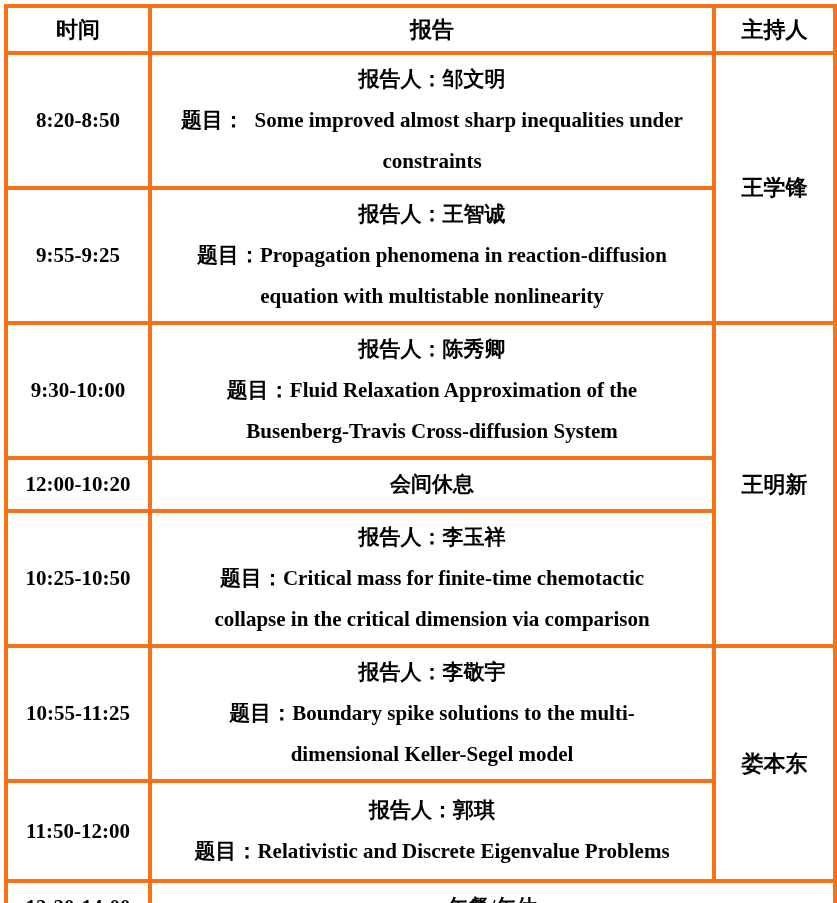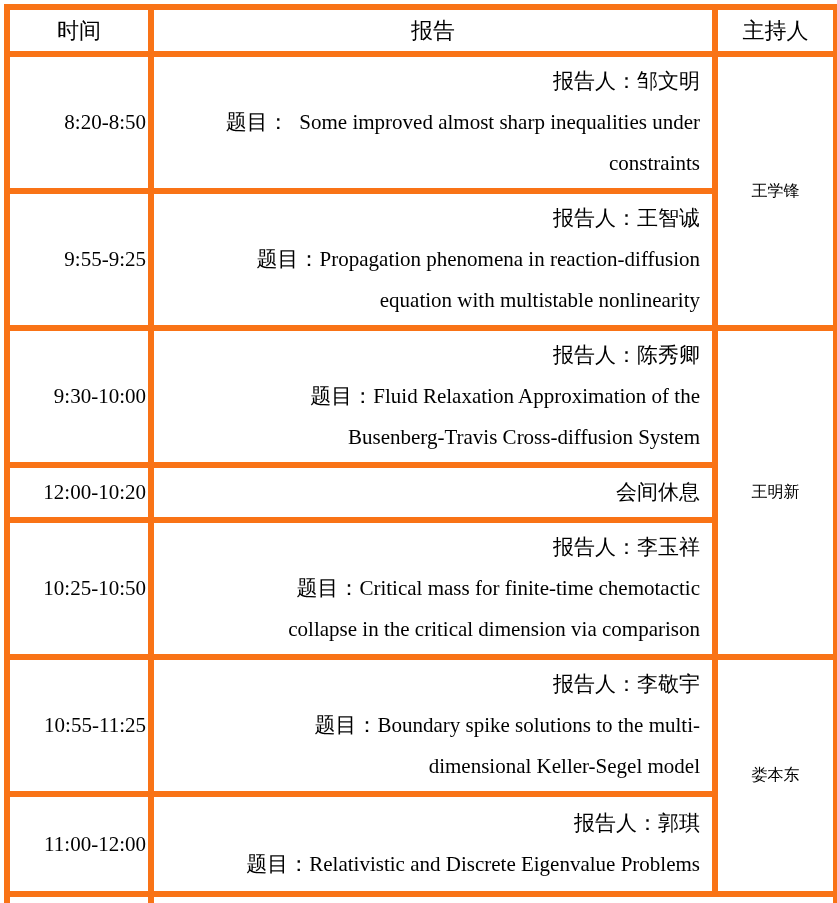--- a/index.html
+++ b/index.html
@@ -19,45 +19,45 @@
   table.schedule {
     border-collapse: collapse;
     width: 829px;
     table-layout: fixed;
     border: 3px solid #000000;
   }
   .schedule col.c-time  { width: 144px; }
   .schedule col.c-talk  { width: 564px; }
   .schedule col.c-chair { width: 121px; }
   .schedule th, .schedule td {
-    border: 6px solid #f97316;
-    font-weight: normal;
+    border: 4px solid #f97316;
+    font-weight: bold;
     font-size: 21px;
     box-sizing: border-box;
     overflow: hidden;
   }
   .schedule th {
     height: 47px;
     text-align: center;
     vertical-align: middle;
     font-size: 22px;
   }
   td.time-cell {
-    text-align: right;
+    text-align: center;
     vertical-align: middle;
     padding: 0 2px;
   }
   td.chair-cell {
     text-align: center;
     vertical-align: middle;
-    font-size: 16px;
+    font-size: 22px;
   }
   td.report-cell {
     vertical-align: middle;
-    text-align: right;
+    text-align: center;
     padding: 4px 12px;
   }
   .report-cell .line {
     line-height: 41px;
     white-space: pre-wrap;
   }
   tr.r-talk3 td { height: 128px; }  
   tr.r-talk3b td { height: 118px; }
   tr.r-talk3c td { height: 122px; }
   tr.r-talk2 td { height: 100px; }  
@@ -130,21 +130,21 @@
       <td class="time-cell">10:55-11:25</td>
       <td class="report-cell">
         <div class="line">报告人：李敬宇</div>
         <div class="line">题目：Boundary spike solutions to the multi-
 dimensional Keller-Segel model</div>
       </td>
       <td class="chair-cell" rowspan="2">娄本东</td>
     </tr>
 
     <tr class="r-talk2">
-      <td class="time-cell">11:00-12:00</td>
+      <td class="time-cell">11:50-12:00</td>
       <td class="report-cell">
         <div class="line">报告人：郭琪</div>
         <div class="line">题目：Relativistic and Discrete Eigenvalue Problems</div>
       </td>
     </tr>
 
     <tr class="r-short">
       <td class="time-cell">12:20-14:00</td>
       <td class="report-cell" colspan="2">
         <div class="line">午餐/午休</div>

